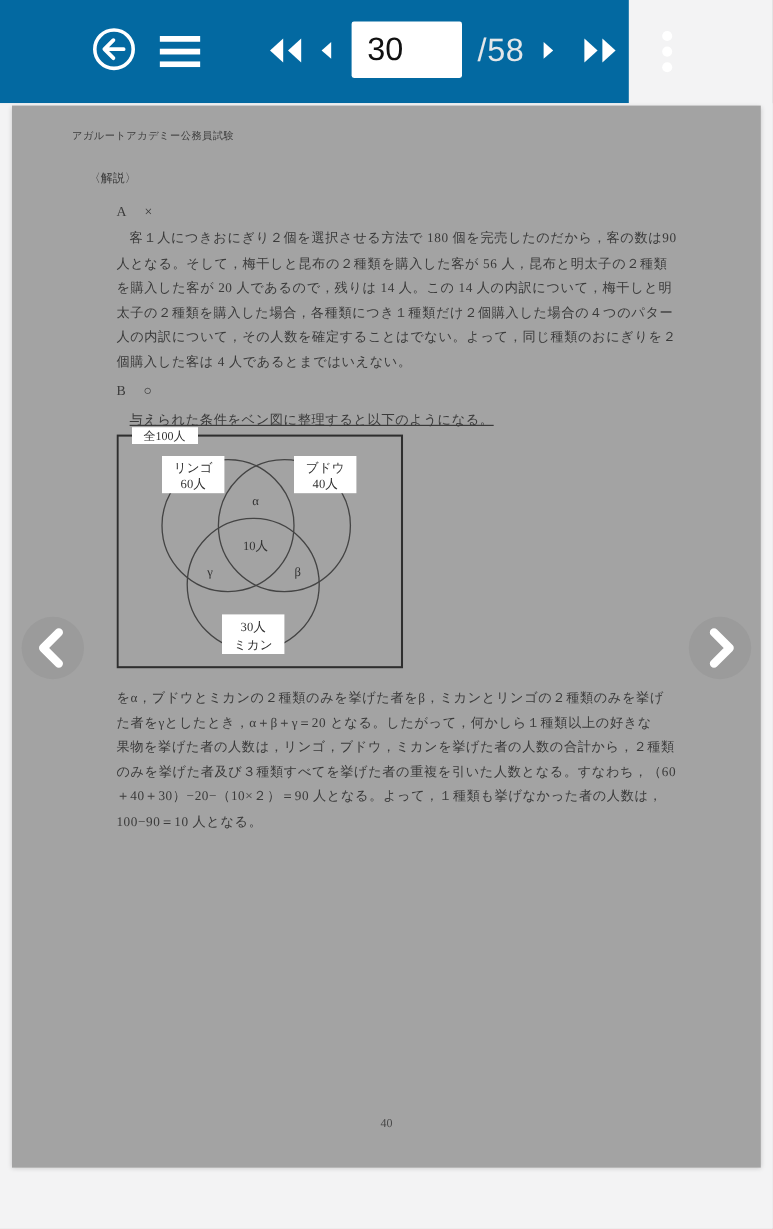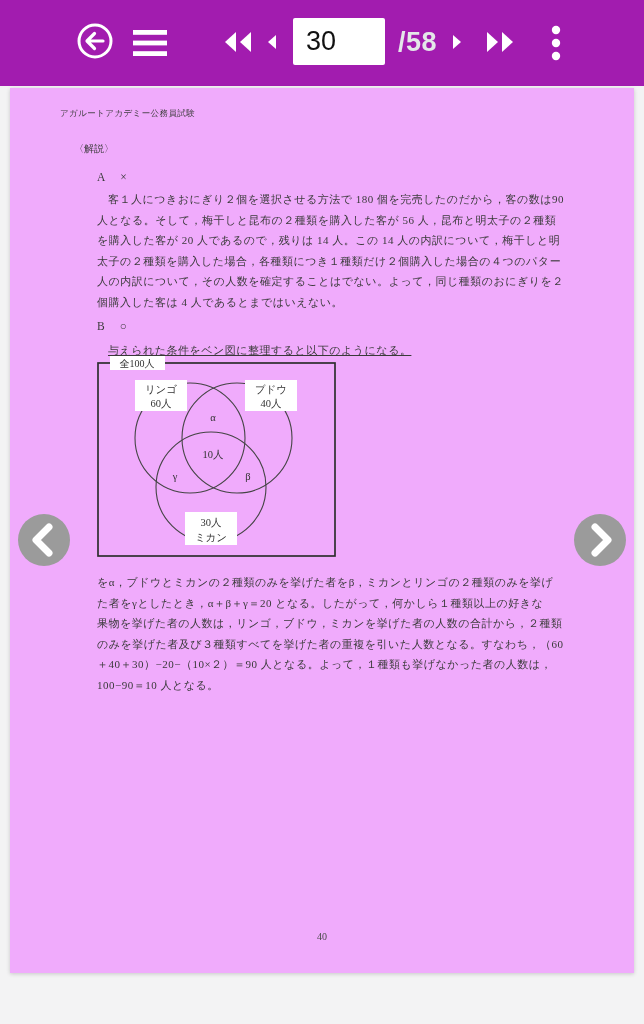--- a/index.html
+++ b/index.html
@@ -2,43 +2,43 @@
 <html><head>
 <meta charset="utf-8">
 <style>
   * { box-sizing: border-box; }
   html,body { margin:0; padding:0; }
   body {
     width:644px; height:1024px; background:#F3F3F4;
     font-family:"Liberation Sans", sans-serif; overflow:hidden; position:relative;
   }
   
-  .toolbar { position:relative; width:644px; height:86px; background:#a21caf; }
+  .toolbar { position:relative; width:524px; height:86px; background:#0369a1; }
   .tb-btn { position:absolute; background:none; border:none; padding:0; margin:0; cursor:pointer; line-height:0; }
   .tb-back  { left:76px;  top:22px; }
   .tb-menu  { left:133px; top:30px; }
   .tb-first { left:222px; top:31px; }
   .tb-prev  { left:266px; top:34px; }
   .tb-next  { left:452px; top:34px; }
   .tb-last  { left:486px; top:31px; }
   .tb-more  { left:551px; top:25px; }
   .page-input {
     position:absolute; left:293px; top:18px; width:92px; height:47px;
     border:none; border-radius:2px; background:#FFFFFF; color:#111;
     font-family:"Liberation Sans", sans-serif; font-size:27px; padding:0 0 0 13px; outline:none;
   }
   .page-total {
-    position:absolute; left:398px; top:27px; font-size:27px; font-weight:bold;
+    position:absolute; left:398px; top:27px; font-size:27px; font-weight:normal;
     color:#E4E7E9; letter-spacing:0.5px;
   }
   
   .viewer { position:relative; width:644px; height:938px; background:#F3F3F4; }
   .page {
     position:absolute; left:10px; top:2px; width:624px; height:885px;
-    background:#f0abfc; box-shadow:0 1px 4px rgba(0,0,0,0.18);
+    background:#a3a3a3; box-shadow:0 1px 4px rgba(0,0,0,0.18);
     font-family:"Liberation Serif", serif; color:#3A3A3A;
   }
   .doc-header { position:absolute; left:50px; top:20px; font-size:8.5px; letter-spacing:0.4px; color:#3C3C3C; }
   .kaisetsu   { position:absolute; left:64px; top:54px; font-size:10px; }
   .sec-row    { position:absolute; left:87px; font-size:11.5px; display:flex; }
   .sec-row .mark { margin-left:15px; }
   .sec-a-row  { top:83px; }
   .sec-b-row  { top:232px; }
   .para { position:absolute; left:87px; width:482px; font-size:11px; line-height:20.5px; }
   .para .line { height:20.5px; white-space:nowrap; overflow:hidden; letter-spacing:0.5px; }

